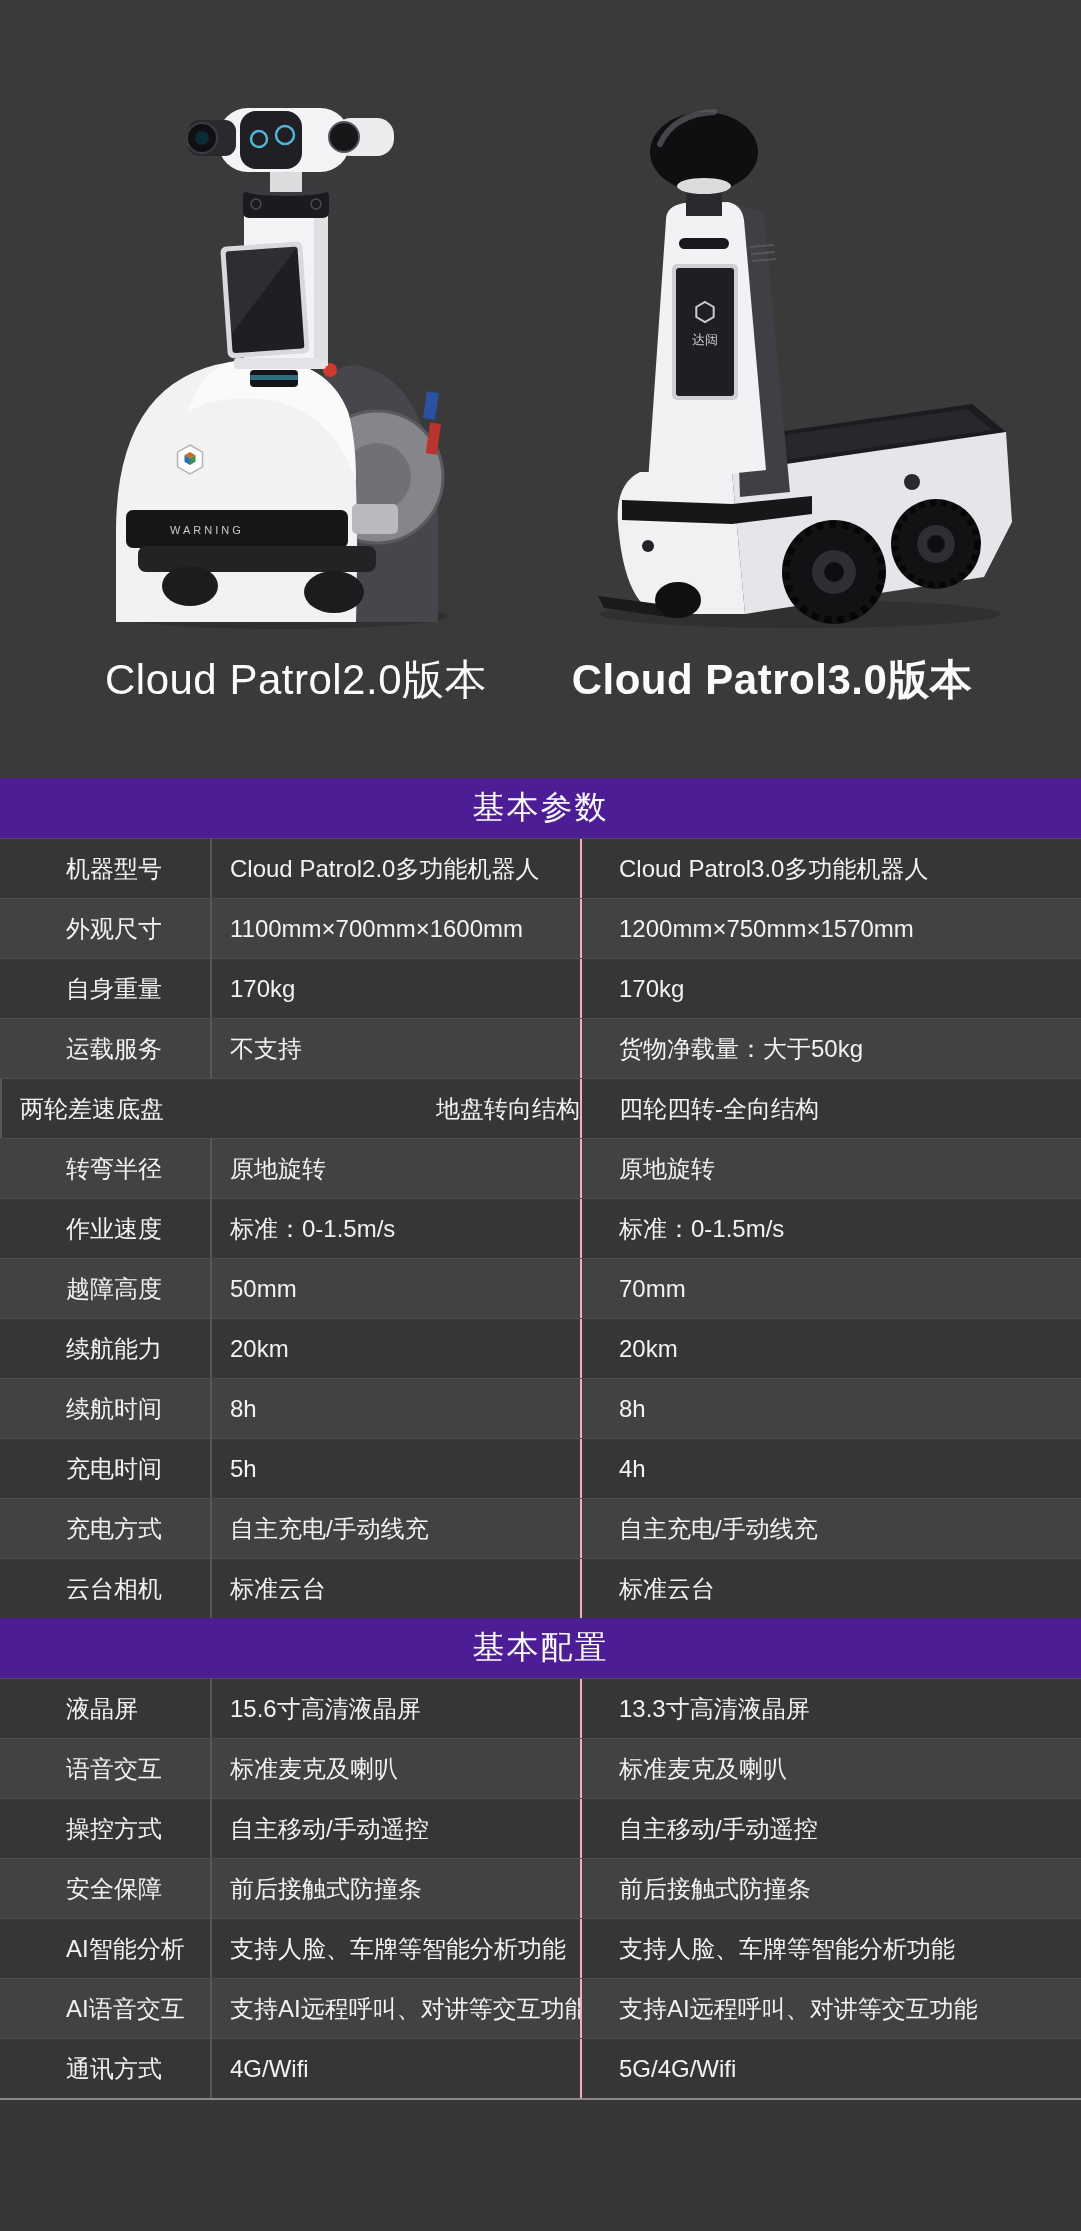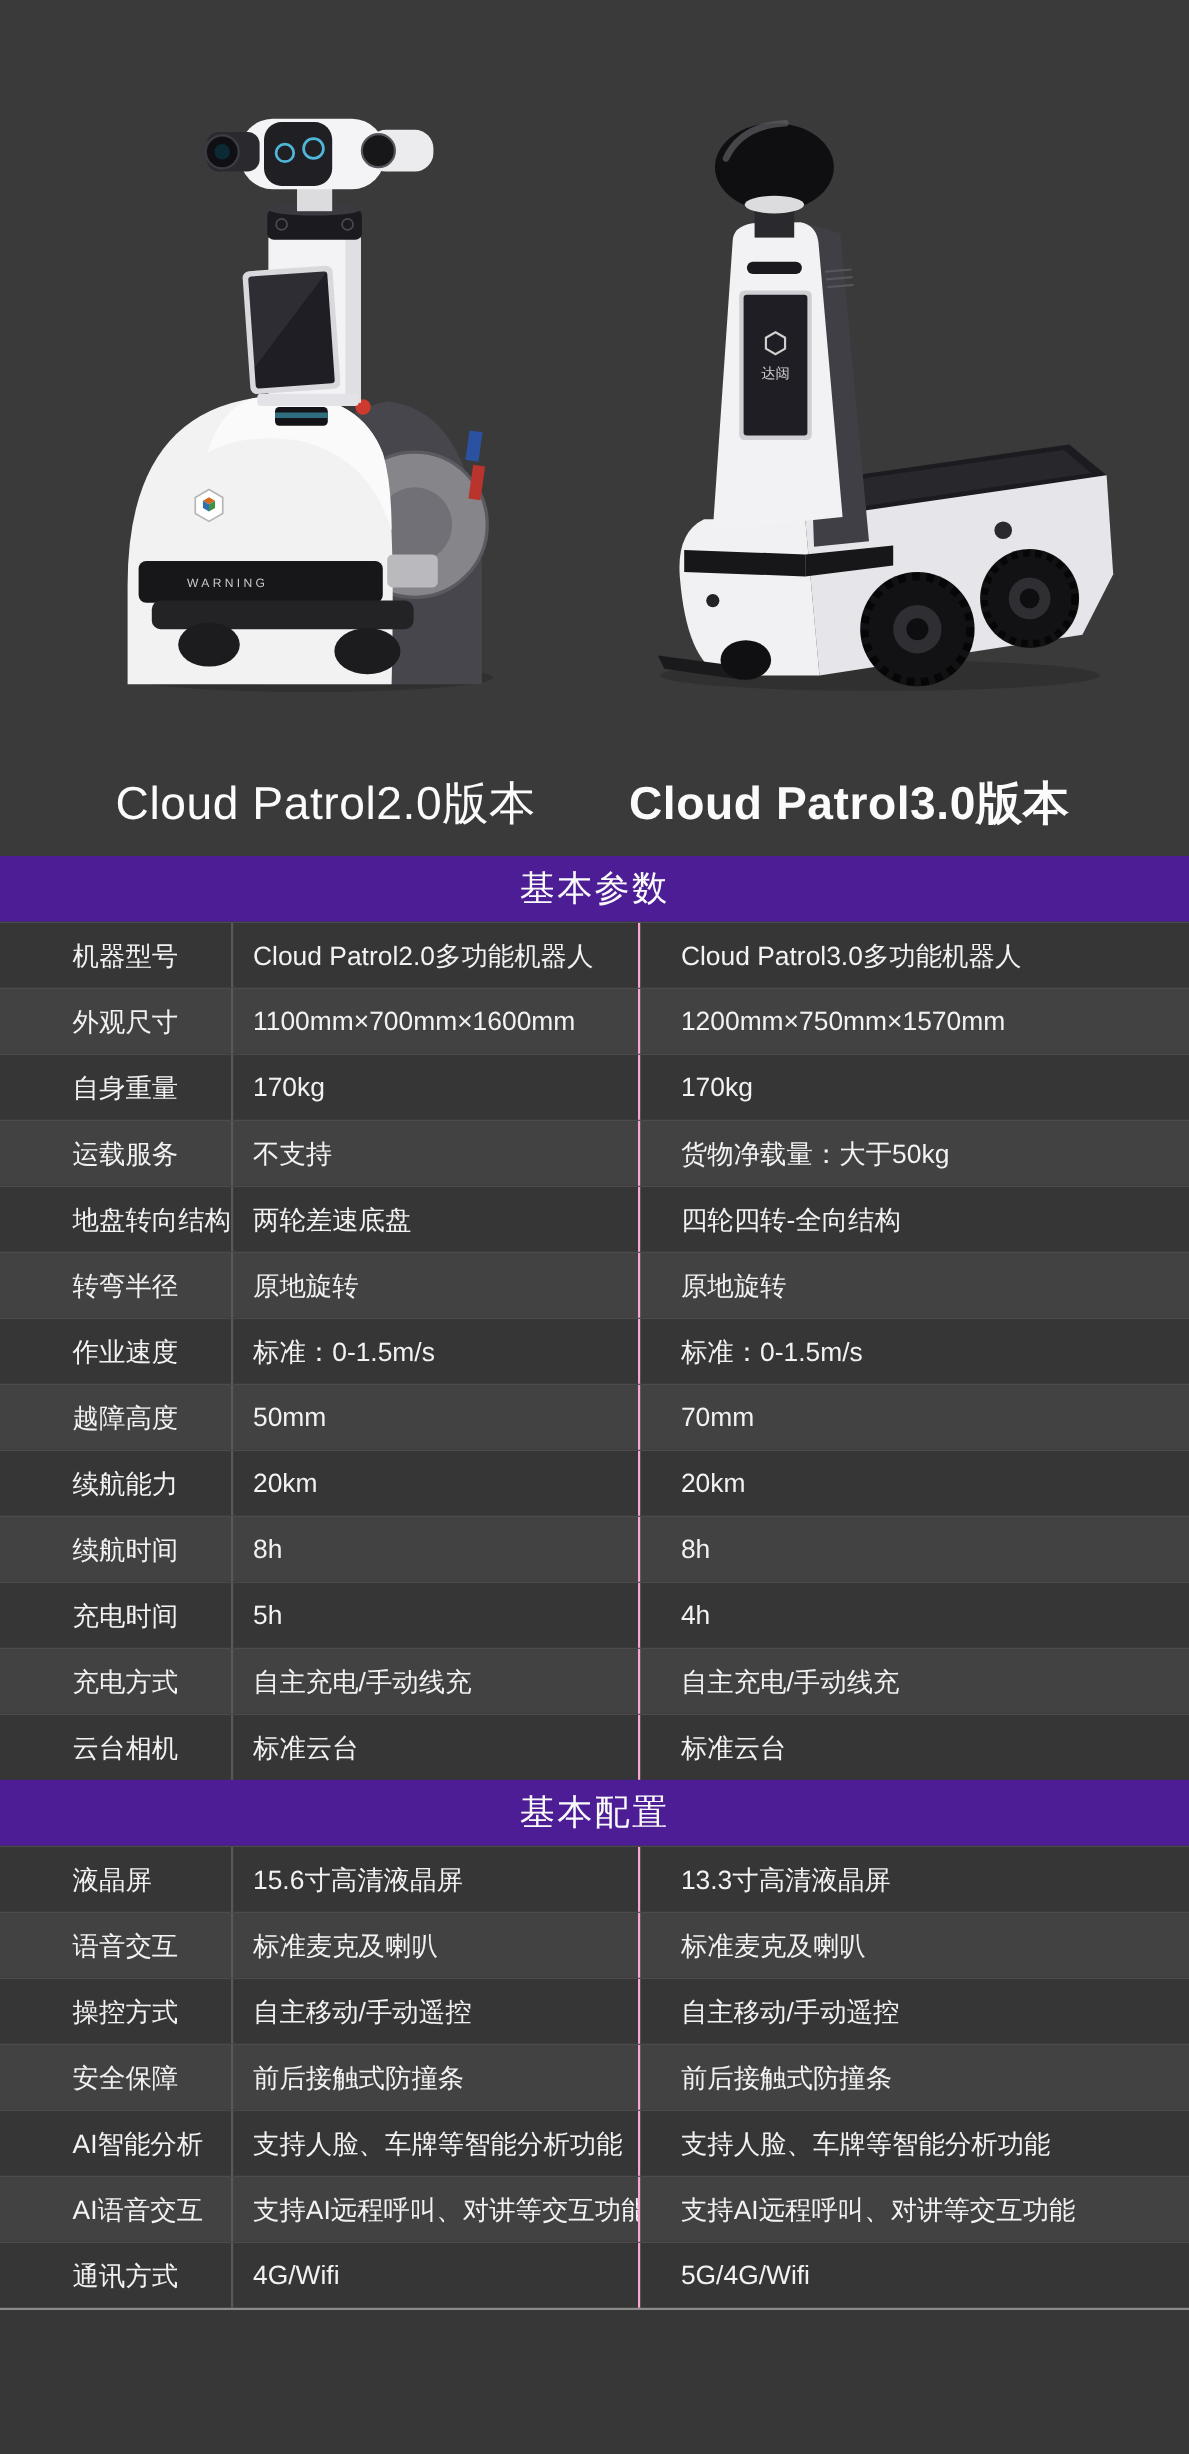--- a/index.html
+++ b/index.html
@@ -10,21 +10,21 @@
     color:#f2f2f2;
     overflow:hidden;
     position:relative;
   }
   
   .hero{position:relative;width:1081px;height:778px;background:#3a3a3a;}
   .robot-svg{position:absolute;}
   #robot1{left:98px;top:82px;width:372px;height:576px;}
   #robot2{left:582px;top:52px;width:434px;height:596px;}
   .caption{
-    position:absolute;top:703px;
+    position:absolute;top:652px;
     transform:translateX(-50%);
     font-size:42px;color:#fbfbfb;
     white-space:nowrap;letter-spacing:0.5px;
   }
   #caption1{left:296px;}
   #caption2{left:772px;font-weight:bold;}
   
   .spec-table{width:1081px;}
   .section-header{
     height:60px;background:#4c1d95;
@@ -199,22 +199,22 @@
       <div class="cell label">自身重量</div>
       <div class="cell v1">170kg</div>
       <div class="cell v2">170kg</div>
     </div>
     <div class="row even">
       <div class="cell label">运载服务</div>
       <div class="cell v1">不支持</div>
       <div class="cell v2">货物净载量：大于50kg</div>
     </div>
     <div class="row odd">
+      <div class="cell v1">两轮差速底盘</div>
       <div class="cell label">地盘转向结构</div>
-      <div class="cell v1">两轮差速底盘</div>
       <div class="cell v2">四轮四转-全向结构</div>
     </div>
     <div class="row even">
       <div class="cell label">转弯半径</div>
       <div class="cell v1">原地旋转</div>
       <div class="cell v2">原地旋转</div>
     </div>
     <div class="row odd">
       <div class="cell label">作业速度</div>
       <div class="cell v1">标准：0-1.5m/s</div>

